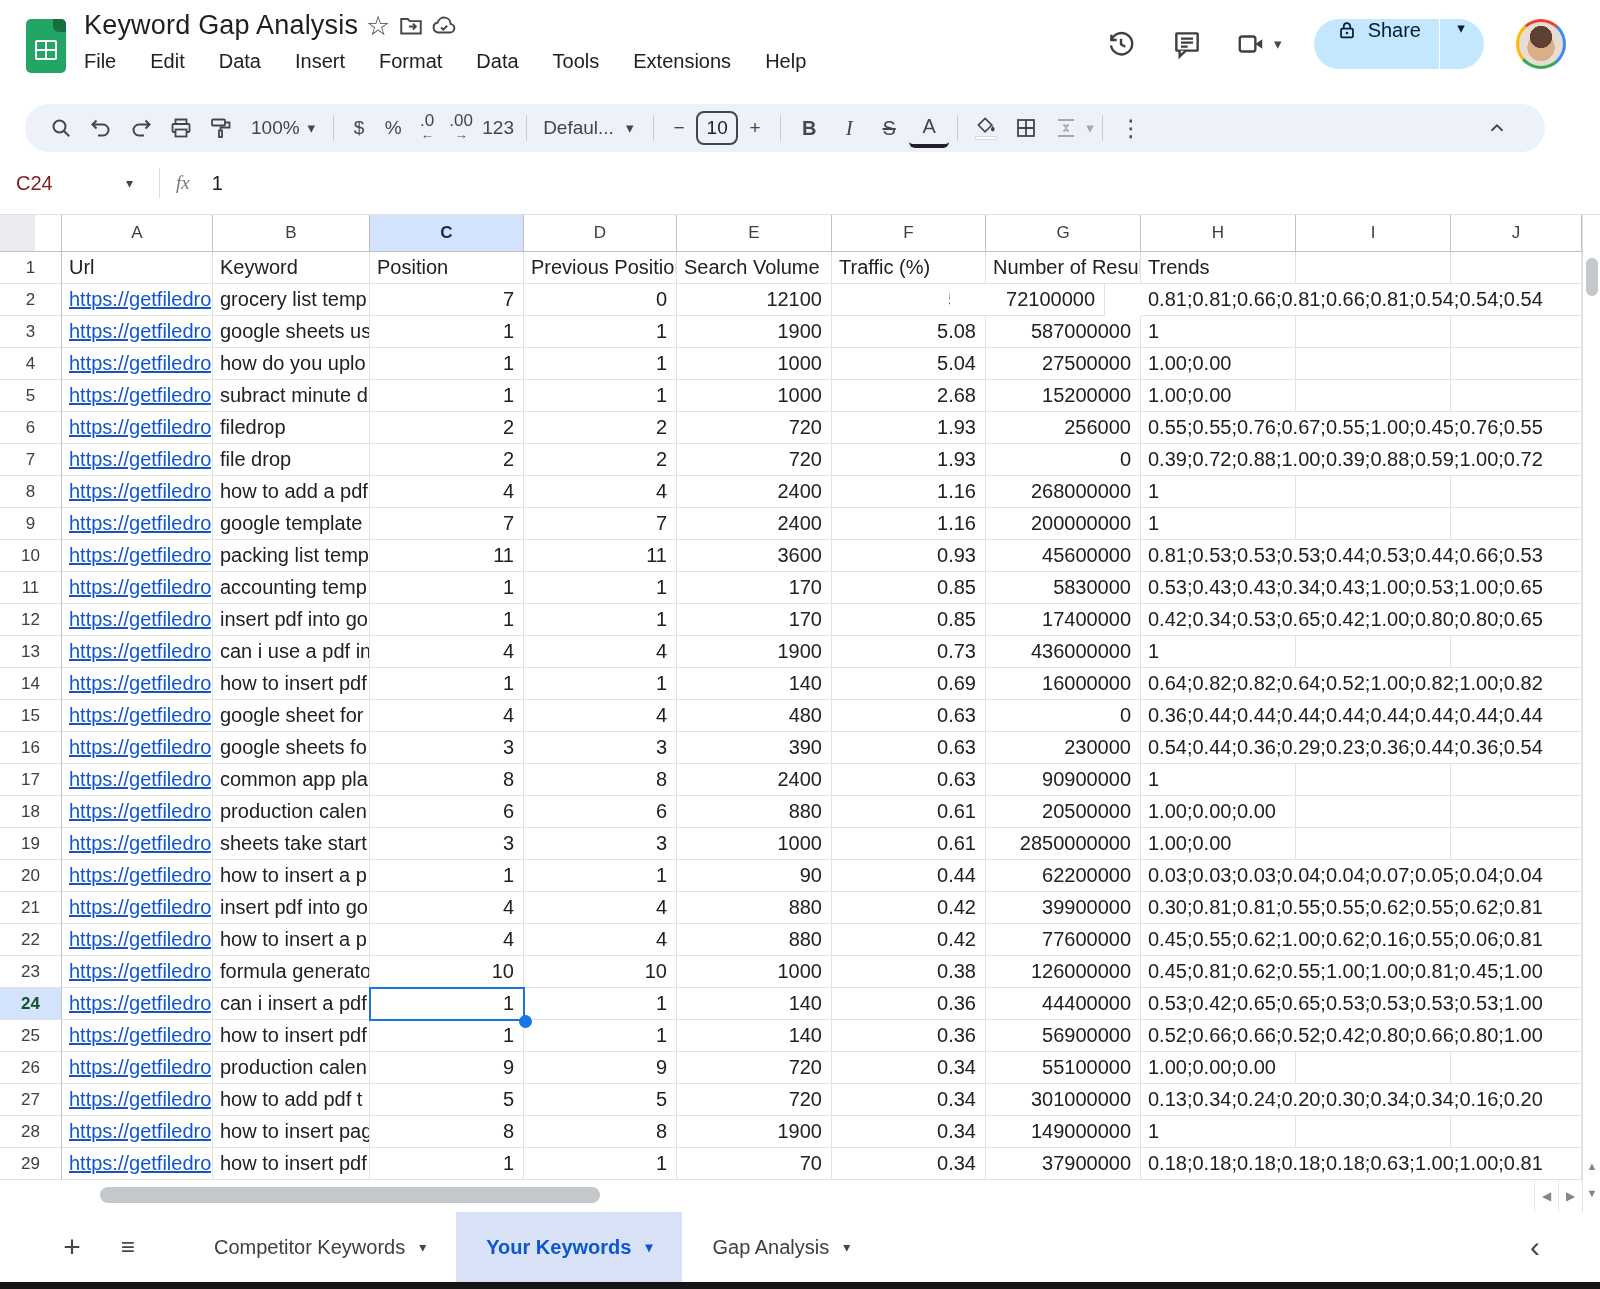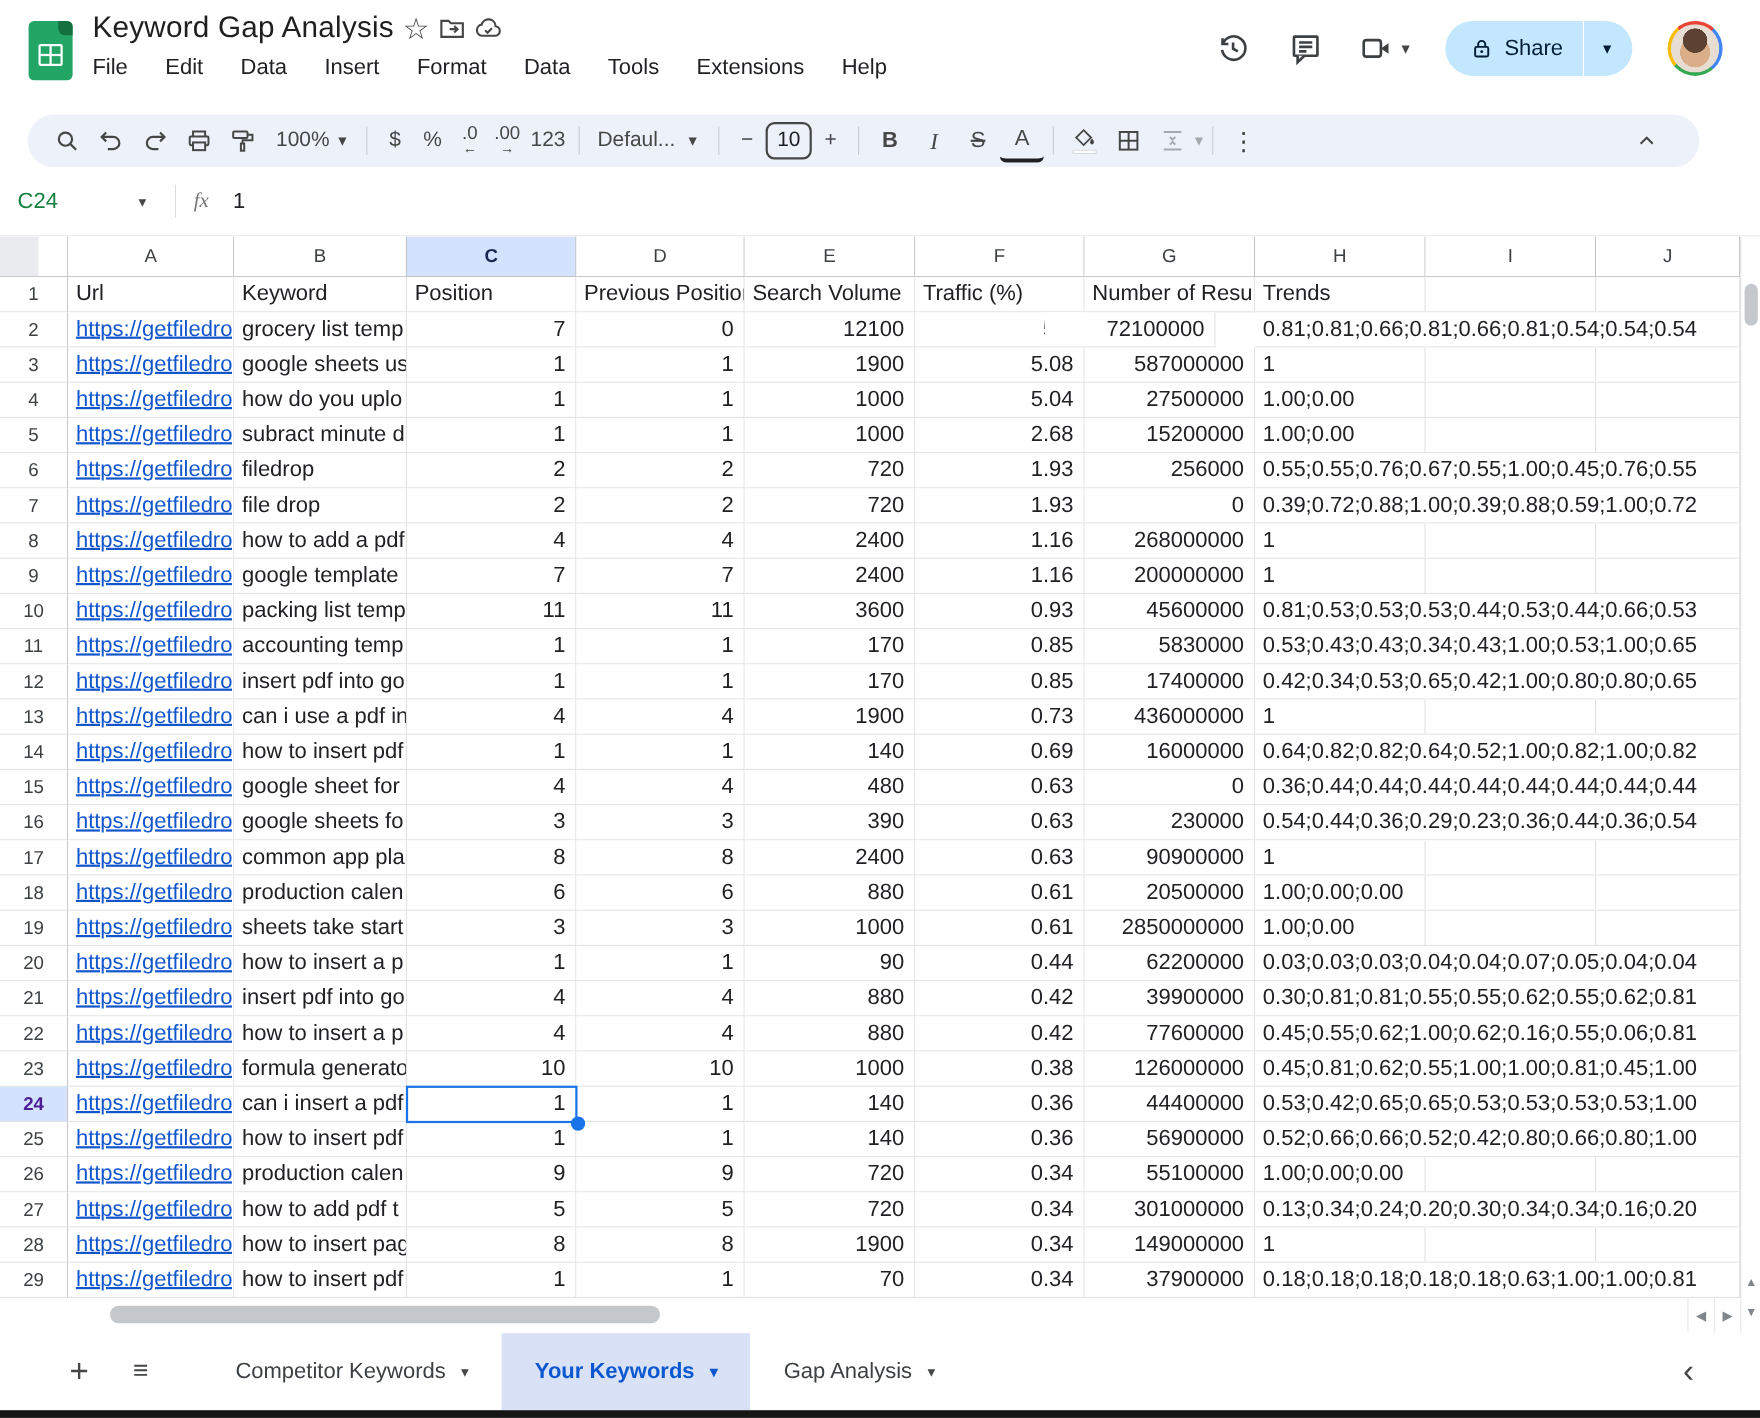--- a/index.html
+++ b/index.html
@@ -15,21 +15,21 @@
   #title-row{position:absolute;left:84px;top:10px;display:flex;align-items:center;gap:7px;}
   #doc-title{font-size:27px;font-weight:500;color:#1f1f1f;letter-spacing:.2px;}
   .tiny-ic{width:26px;height:26px;display:flex;align-items:center;justify-content:center;color:#444746;}
   .star-g{font-size:27px;line-height:26px;color:#444746;}
   #menubar{position:absolute;left:84px;top:50px;display:flex;gap:34px;align-items:center;}
   .menu-item{font-size:20px;color:#202124;cursor:default;}
   #top-right{position:absolute;right:34px;top:14px;height:60px;display:flex;align-items:center;gap:32px;}
   .hdr-ic{width:34px;height:34px;display:flex;align-items:center;justify-content:center;}
   #meet-wrap{display:flex;align-items:center;gap:8px;}
   .dd{font-size:15px;color:#444746;}
-  #share-btn{display:flex;align-items:center;height:50px;background:#c2e7ff;border-radius:26px;padding:0 6px 0 22px;}
+  #share-btn{display:flex;align-items:flex-start;height:50px;background:#c2e7ff;border-radius:26px;padding:0 6px 0 22px;}
   #share-btn .lbl{font-size:20px;font-weight:500;color:#001d35;margin-left:10px;}
   #share-btn .div{width:1px;height:50px;background:#fff;margin:0 4px 0 18px;}
   #share-btn .arr{width:34px;display:flex;justify-content:center;color:#001d35;font-size:15px;}
   #avatar{width:50px;height:50px;border-radius:50%;padding:3px;
     background:conic-gradient(from -40deg,#ea4335 0 23%,#4285f4 23% 50%,#34a853 50% 75%,#fbbc05 75% 100%);}
   #avatar .ph{width:44px;height:44px;border-radius:50%;
     background:radial-gradient(circle at 50% 34%,#5d4233 0 30%,transparent 31%),
                radial-gradient(circle at 50% 58%,#d9ae88 0 40%,#e7ddd2 41%);}
   
   #toolbar{position:absolute;left:25px;top:104px;width:1520px;height:48px;background:#edf2fa;
@@ -48,35 +48,35 @@
   .b-color{font-size:20px;border-bottom:4px solid #202124;line-height:20px;}
   .dec-ic{display:flex;flex-direction:column;align-items:center;line-height:14px;font-size:17px;}
   .dec-ic .ar{font-size:13px;}
   .bucket-wrap{display:flex;flex-direction:column;align-items:center;}
   .bucket-wrap .bar{width:22px;height:4px;background:#fff;border:1px solid #d5dae3;margin-top:1px;}
   .ti.disabled{opacity:.42;}
   #tb-collapse{position:absolute;right:28px;}
   
   #fbar{position:absolute;left:0;top:152px;width:1600px;height:63px;background:#fff;
         display:flex;align-items:center;border-bottom:1px solid #e1e1e1;}
-  #name-box{width:120px;padding-left:16px;font-size:20px;color:#15803d;}
+  #name-box{width:120px;padding-left:16px;font-size:20px;color:#7f1d1d;}
   #name-arrow{color:#444746;font-size:14px;margin-left:6px;}
   #fbar .vsep{width:1px;height:30px;background:#dadce0;margin:0 16px 0 26px;}
   #fx{font-size:19px;color:#747775;font-style:italic;font-family:"Liberation Serif",serif;}
   #formula-val{font-size:20px;color:#202124;margin-left:22px;}
   
   #grid{position:absolute;left:0;top:215px;width:1582px;height:965px;overflow:hidden;background:#fff;}
   .gc{position:absolute;border-right:1px solid #e2e2e2;border-bottom:1px solid #e2e2e2;
       font-size:20px;line-height:31px;white-space:nowrap;overflow:hidden;padding:0 9px 0 7px;background:#fff;}
   .gc.num{text-align:right;}
   .gc.hdrl{border-right:1px solid #c2c2c2;border-bottom:1px solid #c2c2c2;text-align:center;
            font-size:17px;color:#3c4043;line-height:36px;padding:0;background:#fff;}
   .gc.hdrl.sel{background:#d3e3fd;font-weight:700;color:#18294d;}
   .gc.rowh{border-right:1px solid #c2c2c2;text-align:center;font-size:17px;color:#3c4043;padding:0;}
-  .gc.rowh.sel{background:#d3e3fd;font-weight:700;color:#4c1d95;}
+  .gc.rowh.sel{background:#d3e3fd;font-weight:700;color:#14532d;}
   #corner{position:absolute;left:0;top:0;width:62px;height:37px;background:#fff;
           border-right:1px solid #c2c2c2;border-bottom:1px solid #c2c2c2;}
   #corner .blk{position:absolute;left:0;top:0;width:35px;height:36px;background:#e9ebee;}
   .link{color:#1155cc;text-decoration:underline;}
   .tr-line{position:absolute;top:0;width:1px;height:100%;background:#e2e2e2;}
   #sel-box{position:absolute;border:2px solid #1a73e8;background:transparent;z-index:5;}
   #sel-handle{position:absolute;width:13px;height:13px;border-radius:50%;background:#1a73e8;z-index:6;}
   
   #vscroll{position:absolute;left:1582px;top:215px;width:18px;height:997px;background:#fff;border-left:1px solid #e0e0e0;}
   #vthumb{position:absolute;left:3px;top:43px;width:12px;height:38px;background:#c4c7cc;border-radius:6px;}

